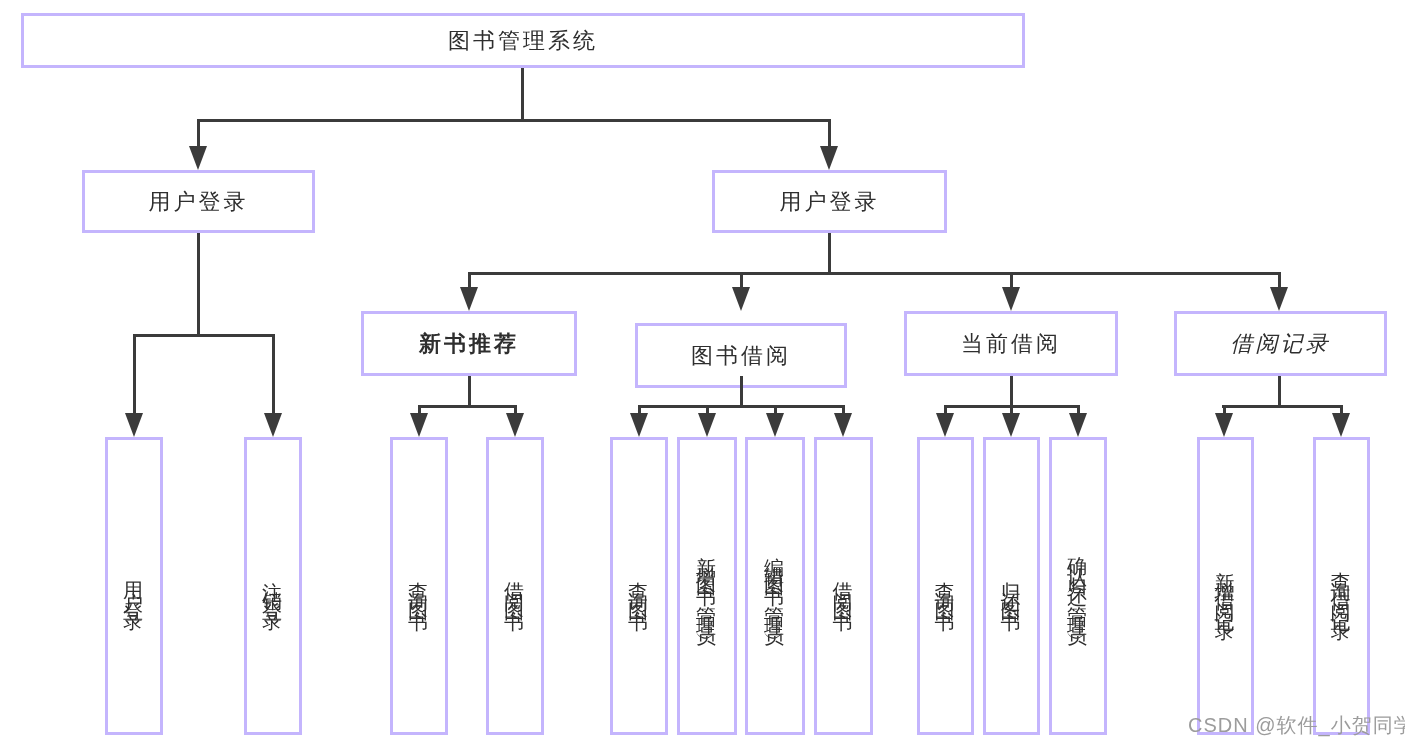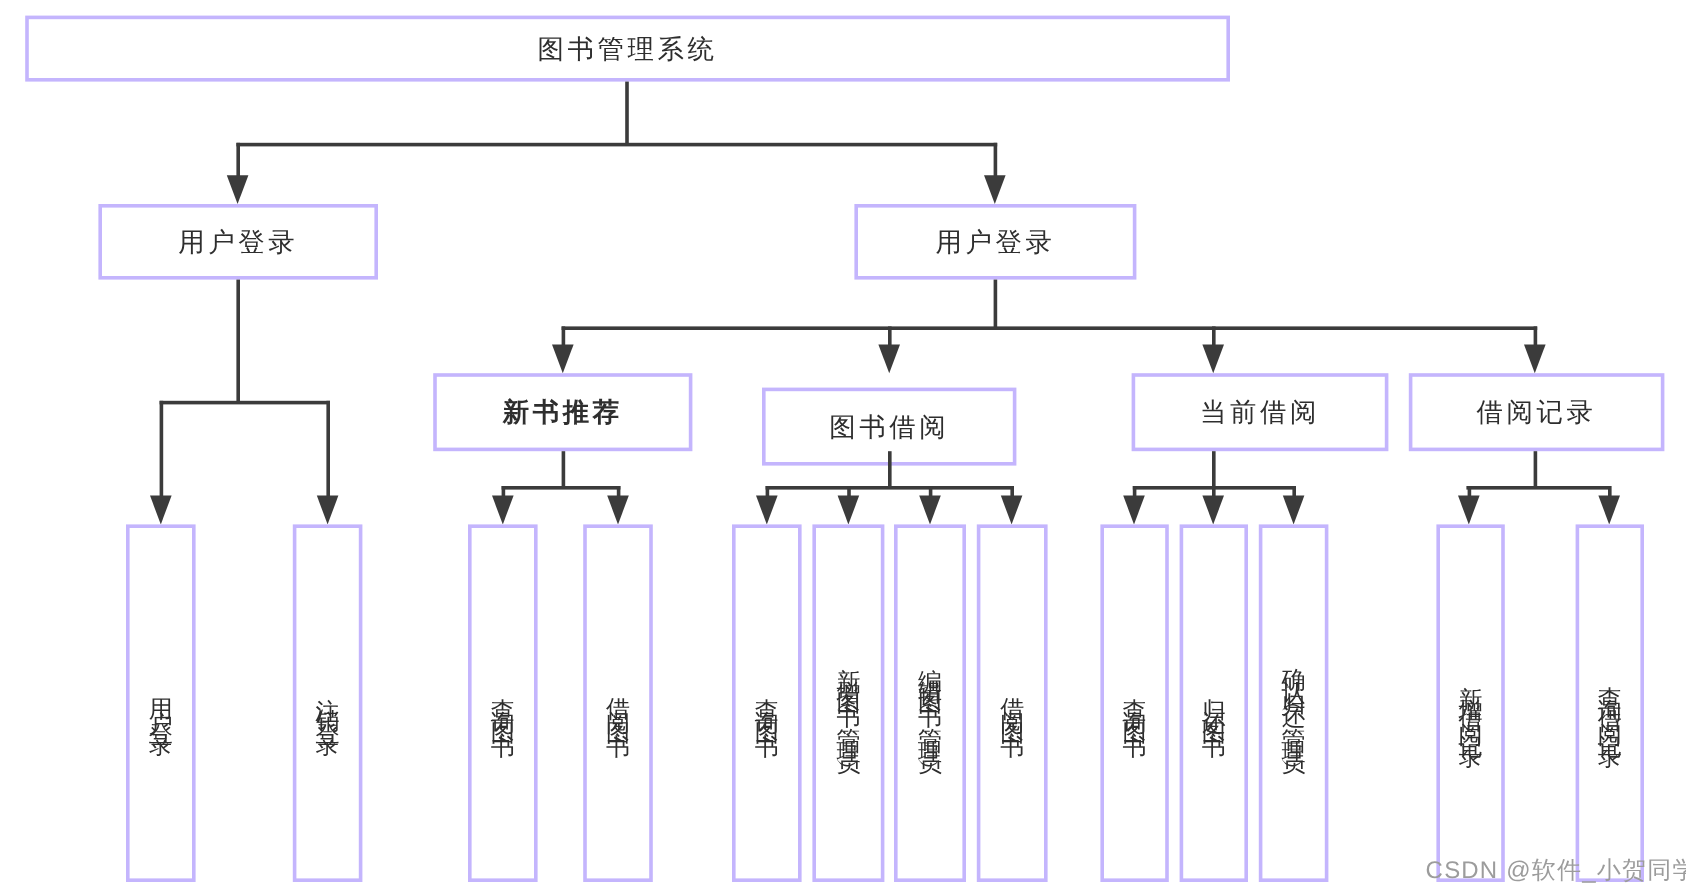--- a/index.html
+++ b/index.html
@@ -71,24 +71,24 @@
   <div class="arrow" style="left:732px; top:287px;"></div>
   <div class="arrow" style="left:1002px; top:287px;"></div>
   <div class="arrow" style="left:1270px; top:287px;"></div>
 
   <div class="box box-h" style="left:361px; top:311px; width:216px; height:65px;font-weight:bold;">
     <span>新书推荐</span>
   </div>
   <div class="box box-h" style="left:635px; top:311px; width:212px; height:65px;margin-top:12px;">
     <span>图书借阅</span>
   </div>
-  <div class="box box-h" style="left:904px; top:311px; width:214px; height:65px;margin-left:39px;">
+  <div class="box box-h" style="left:904px; top:311px; width:214px; height:65px;">
     <span>当前借阅</span>
   </div>
-  <div class="box box-h" style="left:1174px; top:311px; width:213px; height:65px;">
+  <div class="box box-h" style="left:1174px; top:311px; width:213px; height:65px;font-style:italic;">
     <span>借阅记录</span>
   </div>
 
   <div class="line vline" style="left:468px; top:376px; height:31px;"></div>
   <div class="line hline" style="left:418px; top:405px; width:99px;"></div>
   <div class="line vline" style="left:418px; top:405px; height:11px;"></div>
   <div class="line vline" style="left:514px; top:405px; height:11px;"></div>
   <div class="arrow" style="left:410px; top:413px;"></div>
   <div class="arrow" style="left:506px; top:413px;"></div>
 

